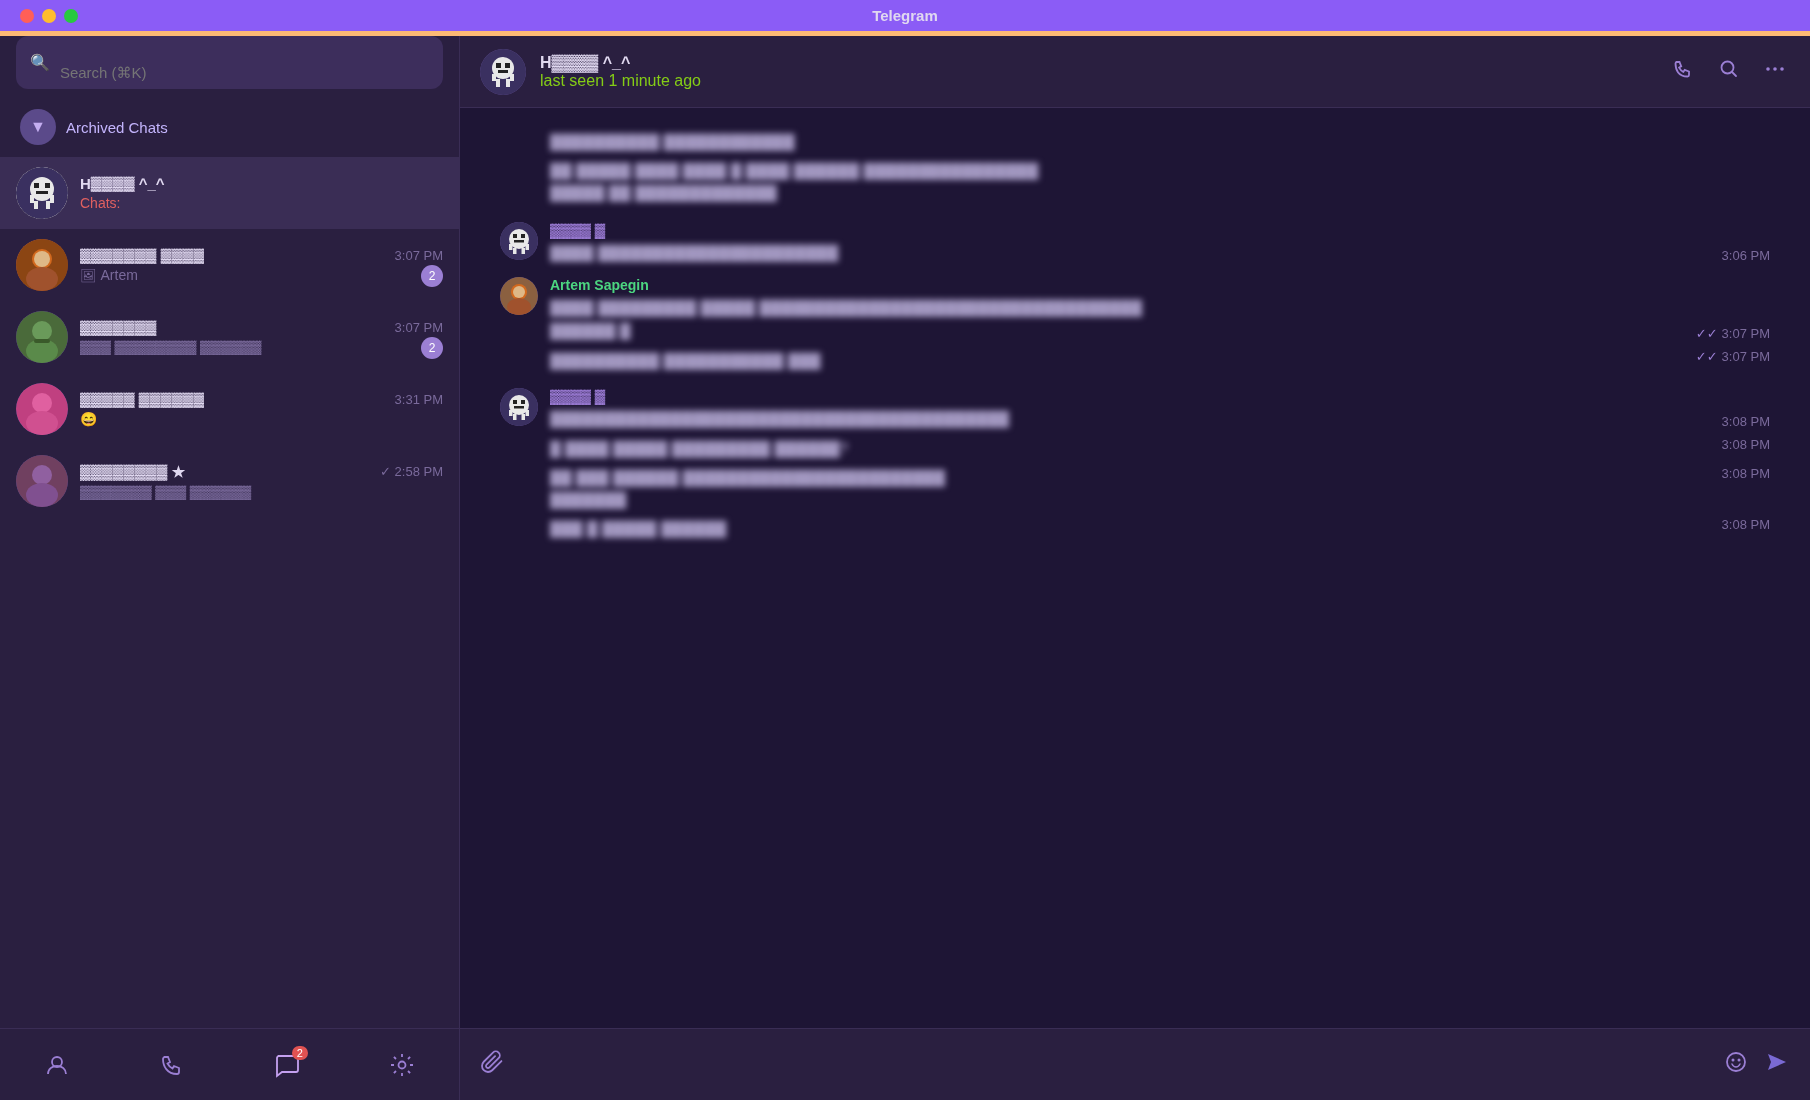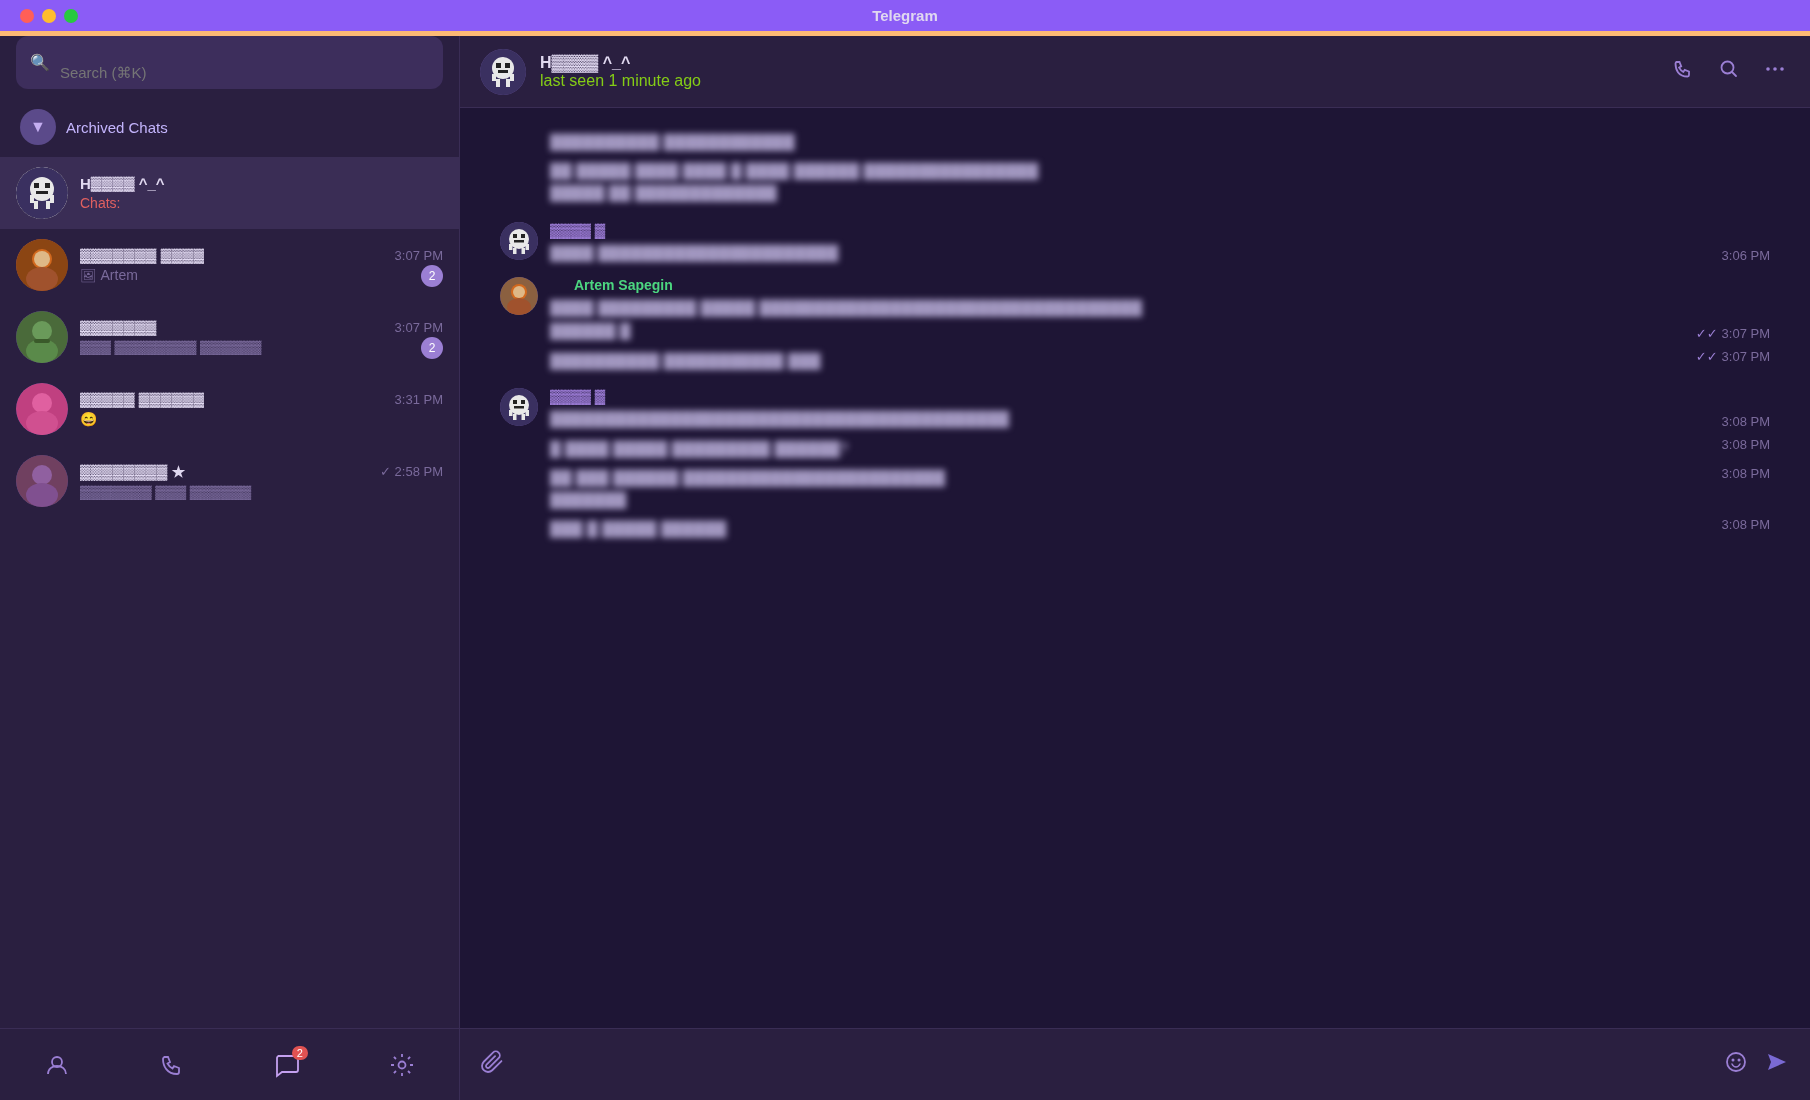--- a/index.html
+++ b/index.html
@@ -323,21 +323,21 @@
       overflow: hidden;
     }
     .msg-content {
       flex: 1;
     }
     .msg-sender {
       font-size: 14px;
       font-weight: 600;
       margin-bottom: 3px;
     }
-    .msg-sender.green { color: #4cd680; margin-left: 24px; }
+    .msg-sender.green { color: #4cd680; }
     .msg-sender.purple { color: #a07fdb; }
     .msg-bubble {
       display: flex;
       justify-content: space-between;
       align-items: flex-end;
       gap: 20px;
     }
     .msg-text {
       font-size: 15px;
       color: #c8bde8;

